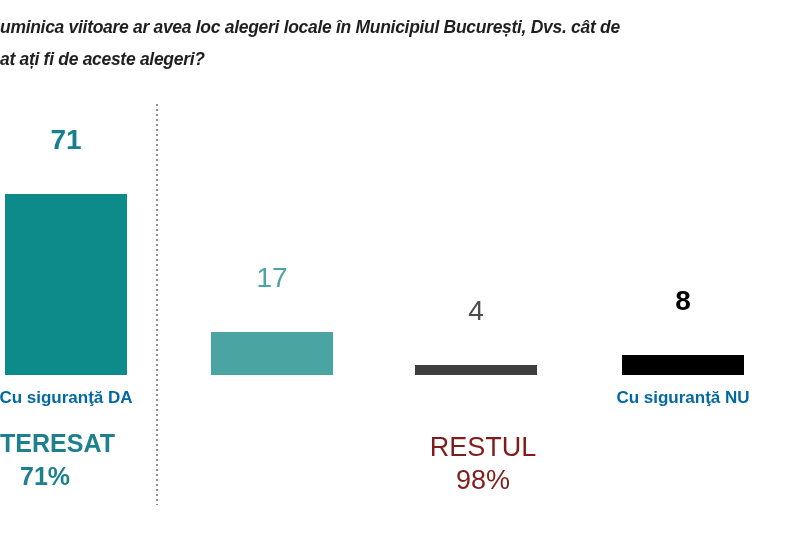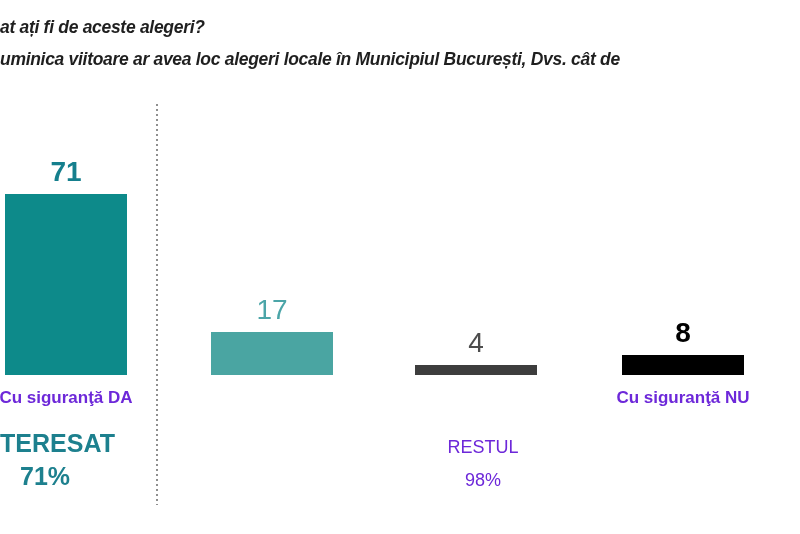--- a/index.html
+++ b/index.html
@@ -43,74 +43,75 @@
   }
 
   
   .col {
     position: absolute;
     bottom: 159px;
     width: 122px;
     display: flex;
     flex-direction: column;
     align-items: center;
+    gap: 32px;
   }
   .col-0 { left: 5px; }
   .col-1 { left: 211px; }
   .col-2 { left: 415px; }
   .col-3 { left: 622px; }
 
   .value {
     font-size: 28px;
     line-height: 1.1;
     margin-bottom: 6px;
   }
   .bar { width: 100%; }
   .cat {
     position: absolute;
     top: calc(100% + 13px);
     left: 50%;
     transform: translateX(-50%);
     white-space: nowrap;
     font-size: 17px;
     font-weight: 700;
-    color: #6d28d9;
+    color: #0369a1;
   }
 
   
   .summary {
     position: absolute;
     text-align: center;
     white-space: nowrap;
     line-height: 33px;
   }
   .summary-left {
     left: 45px;
     top: 427px;
     transform: translateX(-50%);
     font-size: 25px;
     font-weight: 700;
   }
   .summary-right {
     left: 483px;
     top: 431px;
     transform: translateX(-50%);
-    font-size: 18px;
+    font-size: 27px;
     font-weight: 400;
-    color: #6d28d9;
+    color: #7f1d1d;
   }
 </style>
 </head>
 <body>
 
 <div class="page">
 
   <div class="title">
+    <div>uminica viitoare ar avea loc alegeri locale în Municipiul București, Dvs. cât de</div>
     <div>at ați fi de aceste alegeri?</div>
-    <div>uminica viitoare ar avea loc alegeri locale în Municipiul București, Dvs. cât de</div>
   </div>
 
   <div class="divider"></div>
 
   <div>
     <div class="col col-0">
       <div class="value" style="color: rgb(21, 127, 141); font-weight: 700;">71</div>
       <div class="bar" style="height: 181px; background: rgb(13, 138, 138);"></div>
       <div class="cat">Cu siguranţă DA</div>
     </div>

